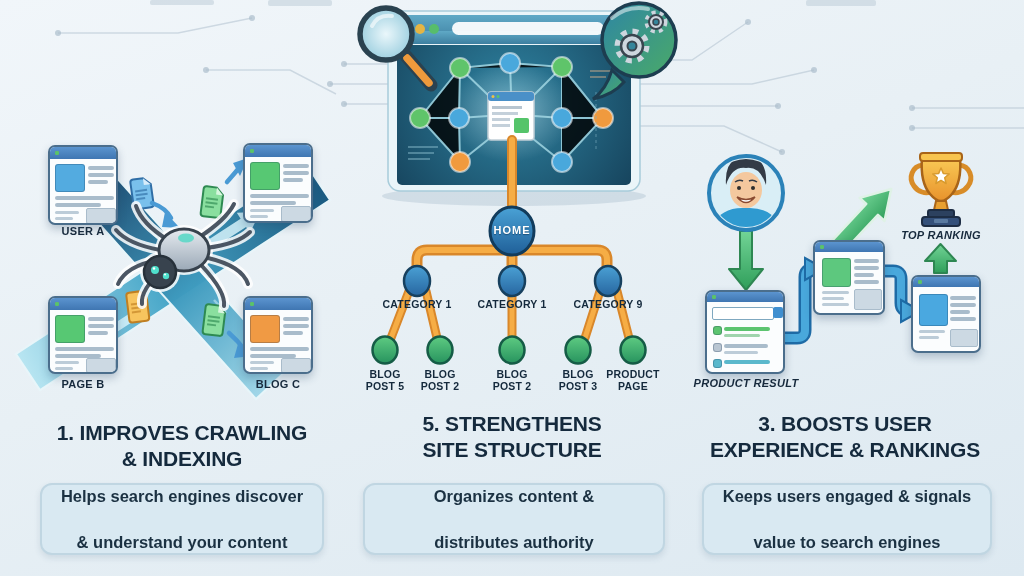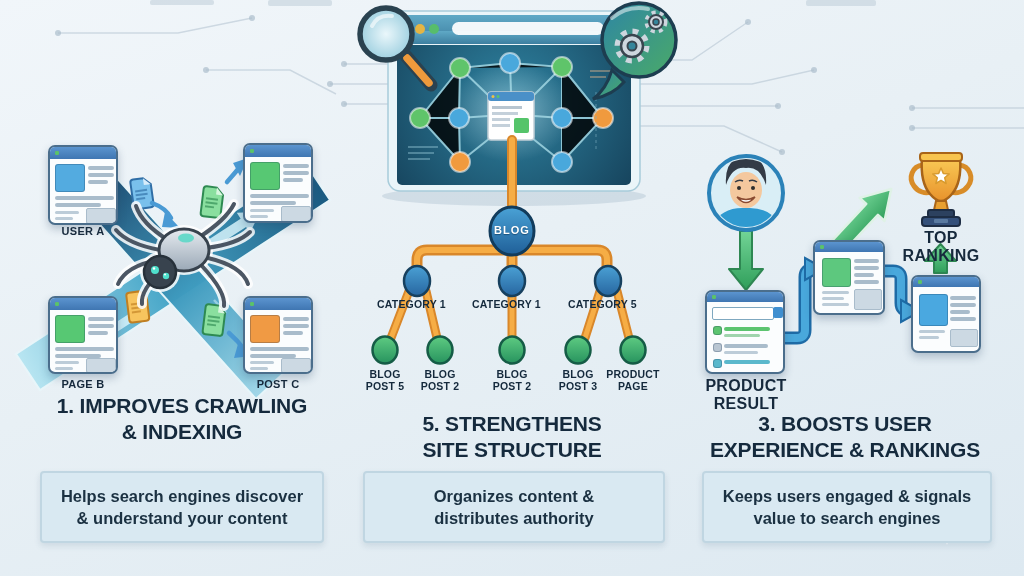--- a/index.html
+++ b/index.html
@@ -16,29 +16,29 @@
   .d-red{background:#e05c5c}.d-grn{background:#57c46c}
   .win i{display:block;position:absolute;}
   .thumb{border-radius:3px;border:1px solid rgba(10,40,70,.25);}
   .ln{height:4px;border-radius:2px;background:#a9bccb;}
   .ln3{height:3px;border-radius:2px;background:#bcccd8;}
   .gbox{background:#ccd9e3;border:1px solid #a9bccb;border-radius:2px;}
   .sinput{background:#fff;border:1px solid #7fa8c0;border-radius:2px;}
   .sbtn{background:#3f8fd0;border-radius:2px;}
   
   .lbl{position:absolute;font-weight:bold;color:#16293c;text-align:center;font-size:11px;letter-spacing:.3px;}
-  .lbl-lg{font-size:16px;}
+  .lbl-lg{font-size:11px;font-style:italic;}
   .home-lbl{position:absolute;font-weight:bold;color:#ffffff;text-align:center;font-size:11px;letter-spacing:1px;text-shadow:0 1px 1px rgba(0,40,70,.5);}
-  .cat-lbl{position:absolute;font-weight:bold;color:#14293c;text-align:left;font-size:10.5px;letter-spacing:.2px;}
+  .cat-lbl{position:absolute;font-weight:bold;color:#14293c;text-align:center;font-size:10.5px;letter-spacing:.2px;}
   .leaf-lbl{position:absolute;font-weight:bold;color:#14293c;text-align:center;font-size:10.5px;line-height:12px;letter-spacing:.2px;}
   
   .h{position:absolute;font-weight:bold;color:#152a3d;text-align:center;font-size:21px;line-height:26px;letter-spacing:-.2px;}
-  .ibox{position:absolute;background:#d9e9f2;border:2px solid #c0d6e2;border-radius:4px;color:#1b3142;
+  .ibox{position:absolute;background:#d9e9f2;border:2px solid #c0d6e2;border-radius:12px;color:#1b3142;
     font-size:16.5px;line-height:22px;font-weight:bold;text-align:center;display:flex;flex-direction:column;
-    justify-content:center;box-shadow:0 3px 6px rgba(60,90,120,.14);}
+    justify-content:space-between;box-shadow:0 3px 6px rgba(60,90,120,.14);margin-top:12px;}
 </style>
 </head>
 <body>
 
 <div class="stage">
 
 <svg class="art" viewBox="0 0 1024 576">
   <defs>
     <linearGradient id="gRoadA" gradientUnits="userSpaceOnUse" x1="16" y1="354" x2="330" y2="200">
       <stop offset="0" stop-color="#b8e6f2"></stop>
@@ -508,34 +508,34 @@
   <i class="ln" style="left:37px;top:26px;width:26px"></i>
   <i class="ln" style="left:37px;top:33px;width:20px"></i>
   <i class="ln" style="left:37px;top:40px;width:26px"></i>
   <i class="ln3" style="left:6px;top:53px;width:26px"></i>
   <i class="ln3" style="left:6px;top:59px;width:20px"></i>
   <i class="gbox" style="left:37px;top:52px;width:26px;height:16px"></i>
 </div>
 
 <div class="lbl" style="left:44px;top:225px;width:78px">USER A</div>
 <div class="lbl" style="left:44px;top:378px;width:78px">PAGE B</div>
-<div class="lbl" style="left:239px;top:378px;width:78px">POST C</div>
-<div class="home-lbl" style="left:489px;top:224px;width:46px">BLOG</div>
+<div class="lbl" style="left:239px;top:378px;width:78px">BLOG C</div>
+<div class="home-lbl" style="left:489px;top:224px;width:46px">HOME</div>
 <div class="cat-lbl" style="left:377px;top:298px;width:80px">CATEGORY 1</div>
 <div class="cat-lbl" style="left:472px;top:298px;width:80px">CATEGORY 1</div>
-<div class="cat-lbl" style="left:568px;top:298px;width:80px">CATEGORY 5</div>
+<div class="cat-lbl" style="left:568px;top:298px;width:80px">CATEGORY 9</div>
 <div class="leaf-lbl" style="left:361px;top:368px;width:48px">BLOG POST 5</div>
 <div class="leaf-lbl" style="left:416px;top:368px;width:48px">BLOG POST 2</div>
 <div class="leaf-lbl" style="left:488px;top:368px;width:48px">BLOG POST 2</div>
 <div class="leaf-lbl" style="left:554px;top:368px;width:48px">BLOG POST 3</div>
 <div class="leaf-lbl" style="left:604px;top:368px;width:58px">PRODUCT PAGE</div>
 <div class="lbl lbl-lg" style="left:692px;top:377px;width:108px">PRODUCT RESULT</div>
 <div class="lbl lbl-lg" style="left:893px;top:229px;width:96px">TOP RANKING</div>
 
-<div class="h" style="left:20px;top:393px;width:324px">
+<div class="h" style="left:20px;top:420px;width:324px">
   <div>1. IMPROVES CRAWLING</div>
   <div>&amp; INDEXING</div>
 </div>
 <div class="h" style="left:350px;top:411px;width:324px">
   <div>5. STRENGTHENS</div>
   <div>SITE STRUCTURE</div>
 </div>
 <div class="h" style="left:683px;top:411px;width:324px">
   <div>3. BOOSTS USER</div>
   <div>EXPERIENCE &amp; RANKINGS</div>

